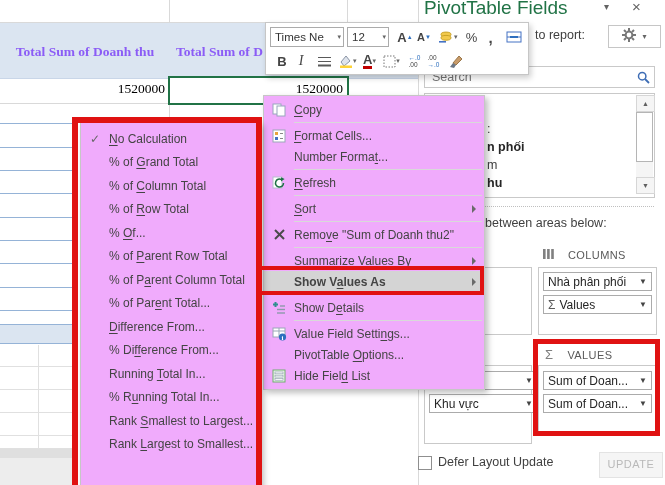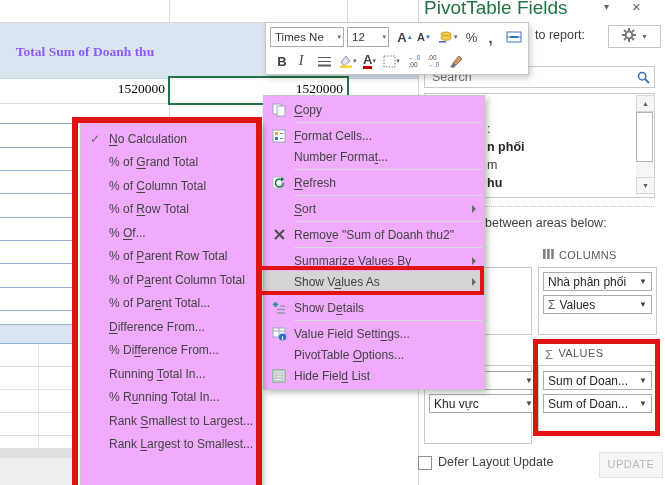--- a/index.html
+++ b/index.html
@@ -14,36 +14,36 @@
   .sel-cell{position:absolute;left:168px;top:76px;width:177px;height:25px;border:2px solid #217346;background:#fff;}
   
   .pane-title{position:absolute;left:424px;top:-3px;font-size:19px;color:#217346;white-space:nowrap;}
   .pane-btn{position:absolute;color:#636363;font-size:12px;cursor:default;}
   .frag{position:absolute;color:#404040;font-size:12.5px;white-space:nowrap;}
   .box{position:absolute;background:#fff;border:1px solid #c9c9c9;}
   .pill{position:absolute;height:17px;background:#fff;border:1px solid #ababab;font-size:12px;color:#262626;
         display:flex;align-items:center;padding:0 4px;white-space:nowrap;overflow:hidden;}
   .pill .pt{flex:1;overflow:hidden;}
   .pill .pa{font-size:8px;color:#444;margin-left:3px;}
-  .area-label{position:absolute;font-size:11px;color:#595959;letter-spacing:.4px;white-space:nowrap;display:flex;gap:5px;}
+  .area-label{position:absolute;font-size:11px;color:#595959;letter-spacing:.4px;white-space:nowrap;display:flex;align-items:center;gap:14px;}
   .upd-btn{position:absolute;left:599px;top:452px;width:62px;height:24px;background:#f5f5f5;border:1px solid #e3e3e3;
            color:#b9b9b9;font-size:11px;text-align:center;line-height:22px;letter-spacing:.5px;}
   .chkbox{position:absolute;left:418px;top:456px;width:12px;height:12px;border:1px solid #8f8f8f;background:#fff;}
   
   #minibar{position:absolute;left:265px;top:22px;width:262px;height:51px;background:#fff;border:1px solid #c6c6c6;
            box-shadow:2px 3px 6px rgba(0,0,0,.2);}
   .tb-row{position:absolute;left:4px;right:2px;height:22px;display:flex;align-items:center;gap:1px;}
   .tb-btn{display:flex;align-items:center;justify-content:center;min-width:18px;height:19px;color:#444;font-size:13px;}
   .tb-combo{border:1px solid #ababab;height:18px;display:flex;align-items:center;padding:0 2px 0 4px;font-size:11.5px;color:#333;gap:8px;}
   .tb-dd{font-size:7px;color:#666;}
   .two-line{display:flex;flex-direction:column;font-size:6.5px;line-height:7px;color:#444;align-items:flex-start;}
   
   .menu{position:absolute;background:#f0abfc;border:1px solid #c6c6c6;box-shadow:3px 3px 6px rgba(0,0,0,.25);padding:3px 0;}
   .mi{height:21px;display:flex;align-items:center;font-size:12px;color:#444;white-space:nowrap;}
-  .mi.hl{background:#d4d4d4;}
+  .mi.hl{background:#d4d4d4;font-weight:bold;}
   .mi .mic{width:30px;display:flex;justify-content:center;align-items:center;flex:none;}
   .mi .mil{flex:1;}
   .mi .arr{width:0;height:0;border-left:4px solid #6a6a6a;border-top:4px solid transparent;border-bottom:4px solid transparent;margin-right:8px;}
   .sep{height:1px;background:#d9d9d9;margin:2px 2px 2px 30px;}
   #submenu .mi{height:23.5px;}
   #submenu .mi .mic{width:28px;}
   .chk{color:#666;font-size:12px;}
   u{text-underline-offset:1.5px;}
   
   .redbox{position:absolute;border-style:solid;border-color:#e01212;pointer-events:none;}
@@ -54,20 +54,21 @@
 </head>
 <body>
 
 <div id="stage">
 
   <div class="gline" style="left:169px;top:0;width:1px;height:22px;"></div>
   <div class="gline" style="left:347px;top:0;width:1px;height:22px;"></div>
 
   <div class="hdr-band"></div>
   <div class="hdr-txt" style="left:0;top:44px;width:170px;text-align:center;">Total Sum of Doanh thu</div>
+  <div class="hdr-txt" style="left:176px;top:44px;">Total Sum of D</div>
 
   <div class="gline" style="left:0;top:103px;width:418px;height:1px;"></div>
   <div class="gline" style="left:169px;top:77px;width:1px;height:43px;"></div>
 
   <div class="cellnum" style="left:60px;top:81px;width:105px;">1520000</div>
   <div class="cellnum" style="left:60px;top:114px;width:105px;">9152984</div>
 
   <div class="sel-cell">
     <span class="cellnum" style="right:4px;top:3px;left:auto;">1520000</span>
   </div>

